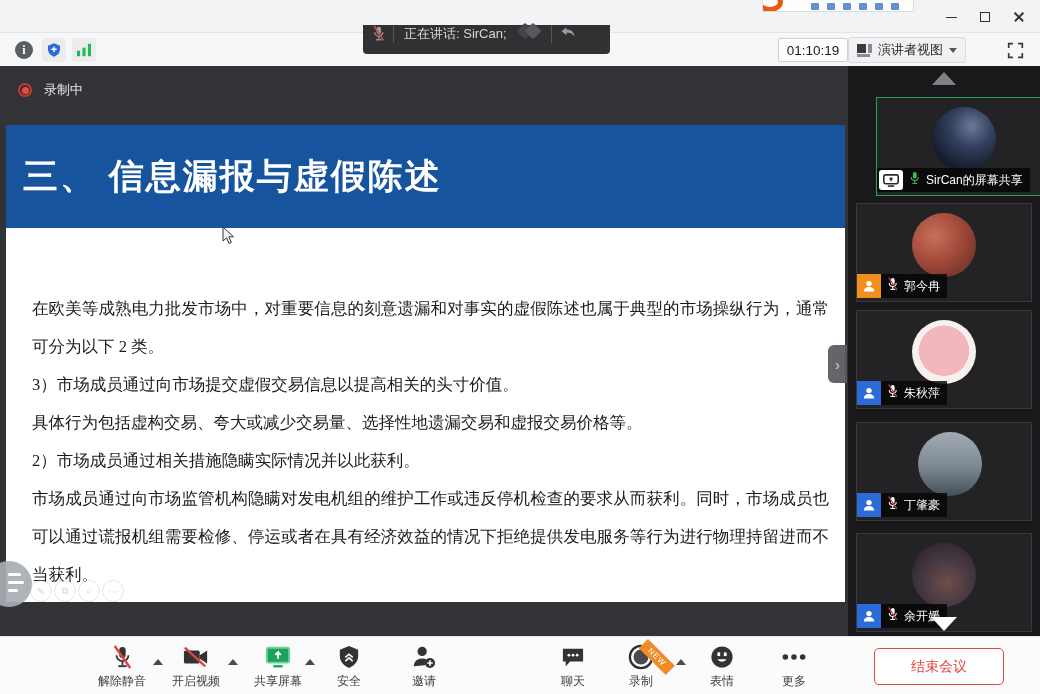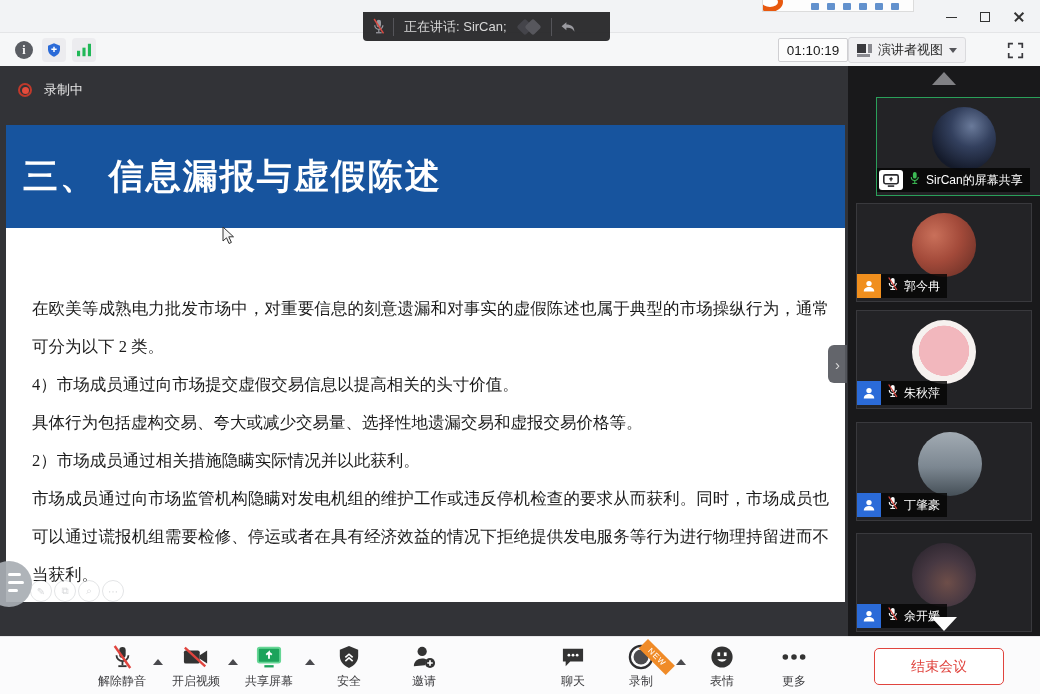--- a/index.html
+++ b/index.html
@@ -26,22 +26,22 @@
 
   
   .watch-pill { position:absolute; left:425px; top:0; width:192px; height:25px;
                 background:#2e2e30; color:#e8e8e8; display:flex; align-items:center;
                 font-size:13px; padding:0 8px 0 12px; z-index:30; border-radius:0 0 3px 3px; }
   .watch-pill .txt { flex:1; }
   .menu-icon { width:14px; height:10px; position:relative; margin-left:8px; }
   .menu-icon i { position:absolute; left:0; height:1.6px; background:#cfcfcf; display:block; }
   .menu-icon i:nth-child(1){ top:0; width:14px; } .menu-icon i:nth-child(2){ top:4px; width:14px; }
   .menu-icon i:nth-child(3){ top:8px; width:9px; }
-  .speak-pill { position:absolute; left:363px; top:12px; width:247px; height:29px;
-                background:rgba(41,41,43,.96); color:#d8d8d8; display:flex; align-items:center;
+  .speak-pill { position:absolute; left:363px; top:25px; width:247px; height:29px;
+                background:rgba(41,41,43,.96); color:#d8d8d8; display:flex; 
                 font-size:13px; z-index:29; border-radius:0 0 4px 4px; }
   .speak-pill .vdiv { width:1px; height:18px; background:#55555a; }
   .diamond { width:12px; height:12px; transform:rotate(45deg); border-radius:2px; }
 
   
   .subbar { position:absolute; left:0; top:33px; right:0; height:33px; background:#f6f7f8; }
   .round-ic { position:absolute; top:5px; width:24px; height:24px; border-radius:4px;
               background:#ececef; display:flex; align-items:center; justify-content:center; }
   .info-circ { width:18px; height:18px; border-radius:50%; background:#5a5d63; color:#fff;
                font-family:"Liberation Serif",serif; font-size:12px; font-weight:bold;
@@ -223,21 +223,21 @@
         <span class="rec-dot"></span>
         <span>录制中</span>
       </div>
 
       <div class="slide">
         <div class="slide-banner">
           <div class="slide-title">三、 信息漏报与虚假陈述</div>
         </div>
         <div class="slide-body">
           <p>在欧美等成熟电力批发市场中，对重要信息的刻意遗漏和对事实的虚假陈述也属于典型的市场操纵行为，通常可分为以下 2 类。</p>
-          <p>4）市场成员通过向市场提交虚假交易信息以提高相关的头寸价值。</p>
+          <p>3）市场成员通过向市场提交虚假交易信息以提高相关的头寸价值。</p>
           <p>具体行为包括虚构交易、夸大或减少交易量、选择性地遗漏交易和虚报交易价格等。</p>
           <p>2）市场成员通过相关措施隐瞒实际情况并以此获利。</p>
           <p>市场成员通过向市场监管机构隐瞒对发电机组的维护工作或违反停机检查的要求从而获利。同时，市场成员也可以通过谎报机组需要检修、停运或者在具有经济效益的情况下拒绝提供发电服务等行为进行物理持留进而不当获利。</p>
         </div>
       </div>
 
       <svg class="cursor-arrow" width="13" height="19" viewBox="0 0 13 19">
         <path d="M1 1 L1 15 L4.5 11.8 L7 17.5 L9.4 16.4 L6.8 10.8 L11.5 10.8 Z" fill="#f4f4f4" stroke="#333" stroke-width="1"></path>
       </svg>
 
@@ -392,21 +392,21 @@
         <svg width="26" height="22" viewBox="0 0 28 22">
             <rect x="1" y="4" width="17" height="14" rx="2" fill="#333"></rect>
             <path d="M18 9l8-5v14l-8-5z" fill="#333"></path>
             <line x1="2" y1="1" x2="24" y2="21" stroke="#e0443e" stroke-width="2.6"></line>
           </svg>
       </span>
       <span class="lab">开启视频</span>
     </div>
     <div class="chev" style="left:228px;"></div>
 
-    <div class="tbtn" style="left:269px;">
+    <div class="tbtn" style="left:278px;">
       <span class="ic">
         <svg width="26" height="24" viewBox="0 0 28 24">
             <rect x="2" y="2" width="24" height="16" rx="2" fill="#1ca35b"></rect>
             <rect x="2" y="2" width="24" height="16" rx="2" fill="none" stroke="#66d695" stroke-width="2"></rect>
             <path d="M14 14V7l-3 2.6M14 7l3 2.6" stroke="#fff" stroke-width="2" fill="none"></path>
             <line x1="9" y1="22" x2="19" y2="22" stroke="#1ca35b" stroke-width="2.5"></line>
           </svg>
       </span>
       <span class="lab">共享屏幕</span>
     </div>

